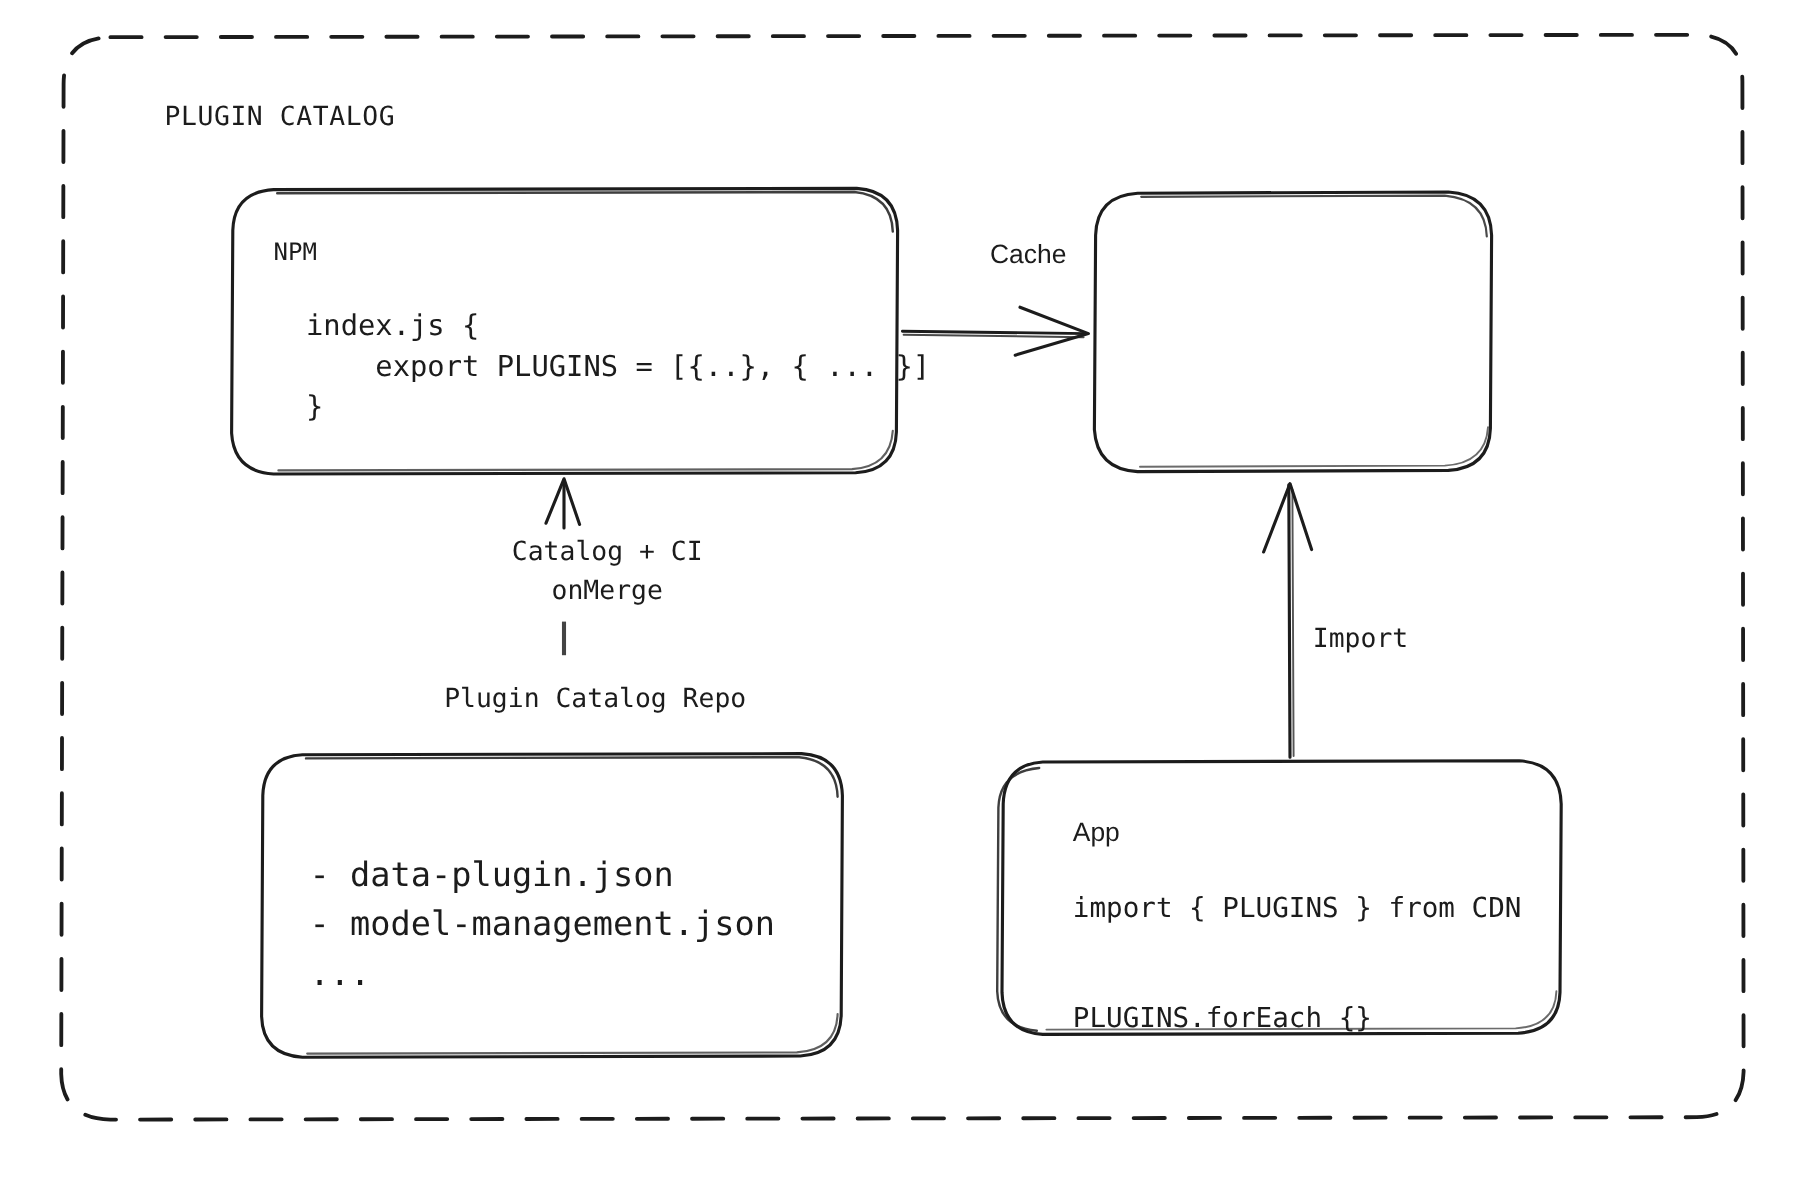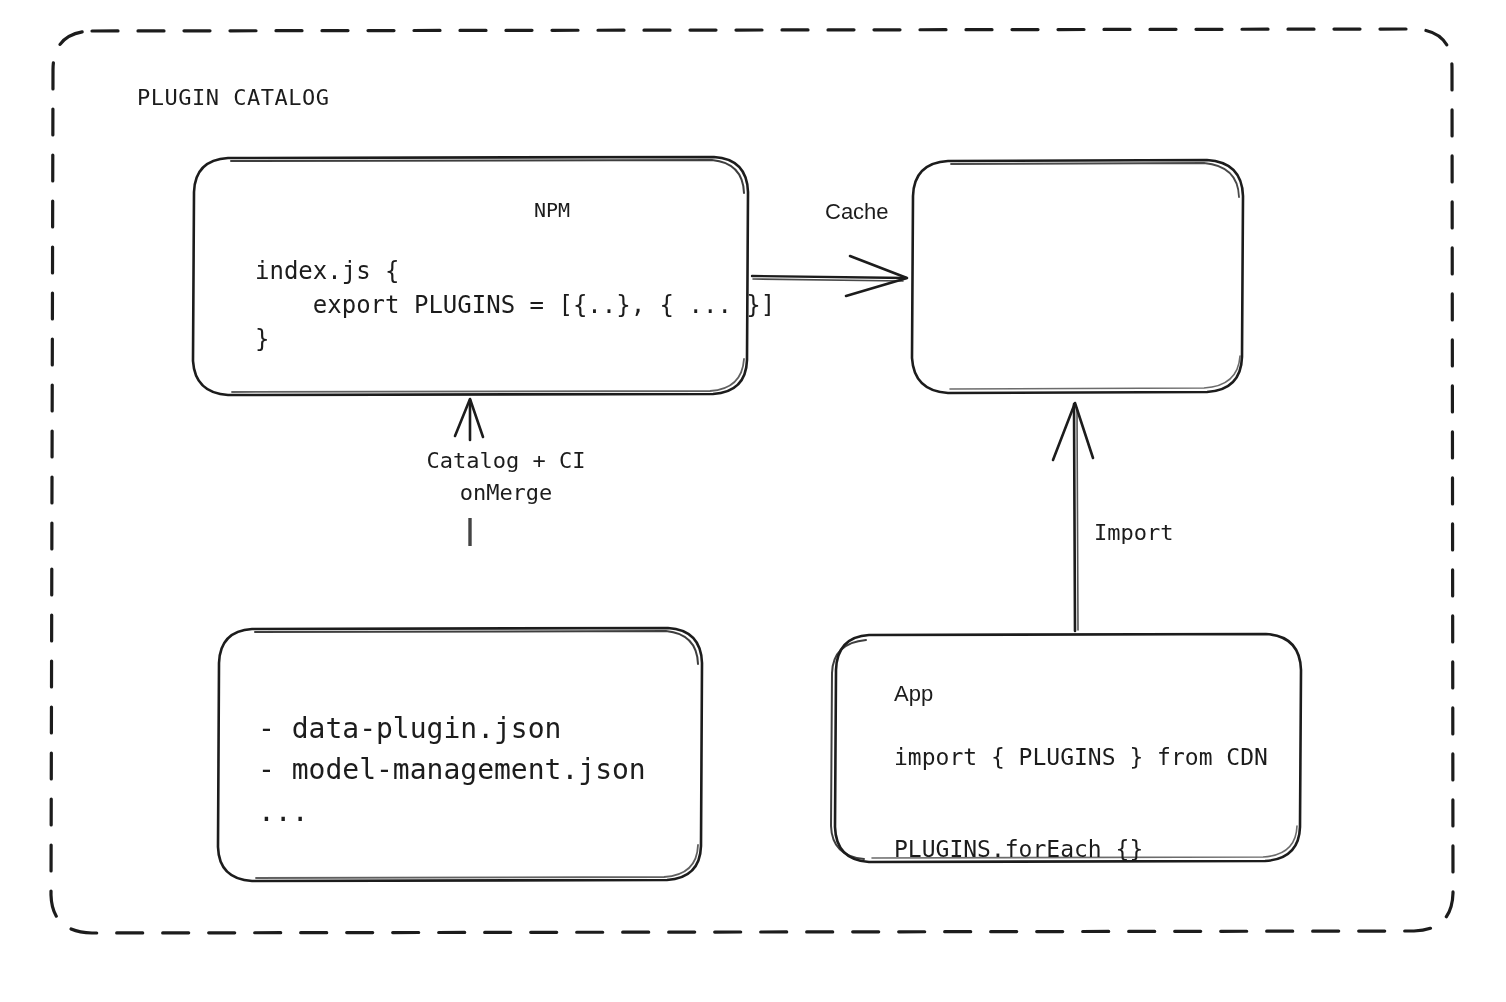--- a/index.html
+++ b/index.html
@@ -45,21 +45,21 @@
     top: 83px;
     font-size: 22px;
     letter-spacing: 0.5px;
   }
 
   
   #npm-title {
     left: 192px;
     top: 197px;
     width: 648px;
-    text-align: center;
+    text-align: left;
     font-size: 20px;
   }
   #npm-code {
     left: 219px;
     top: 254px;
     font-size: 24px;
     line-height: 1.42;
   }
 
   
@@ -186,20 +186,21 @@
   <div class="lbl mono" id="npm-code">index.js {
     export PLUGINS = [{..}, { ... }]
 }</div>
 
 
   <div class="lbl sans" id="cache-label">Cache</div>
 
   <div class="lbl mono" id="webpack-label">Catalog + CI
 onMerge</div>
 
+  <div class="lbl mono" id="repo-label">Plugin Catalog Repo</div>
 
   <div class="lbl mono" id="repo-list">- data-plugin.json
 - model-management.json
 ...</div>
 
   <div class="lbl mono" id="import-label">Import</div>
 
   <div class="lbl sans" id="app-title">App</div>
 
   <div class="lbl mono" id="app-code">import { PLUGINS } from CDN

